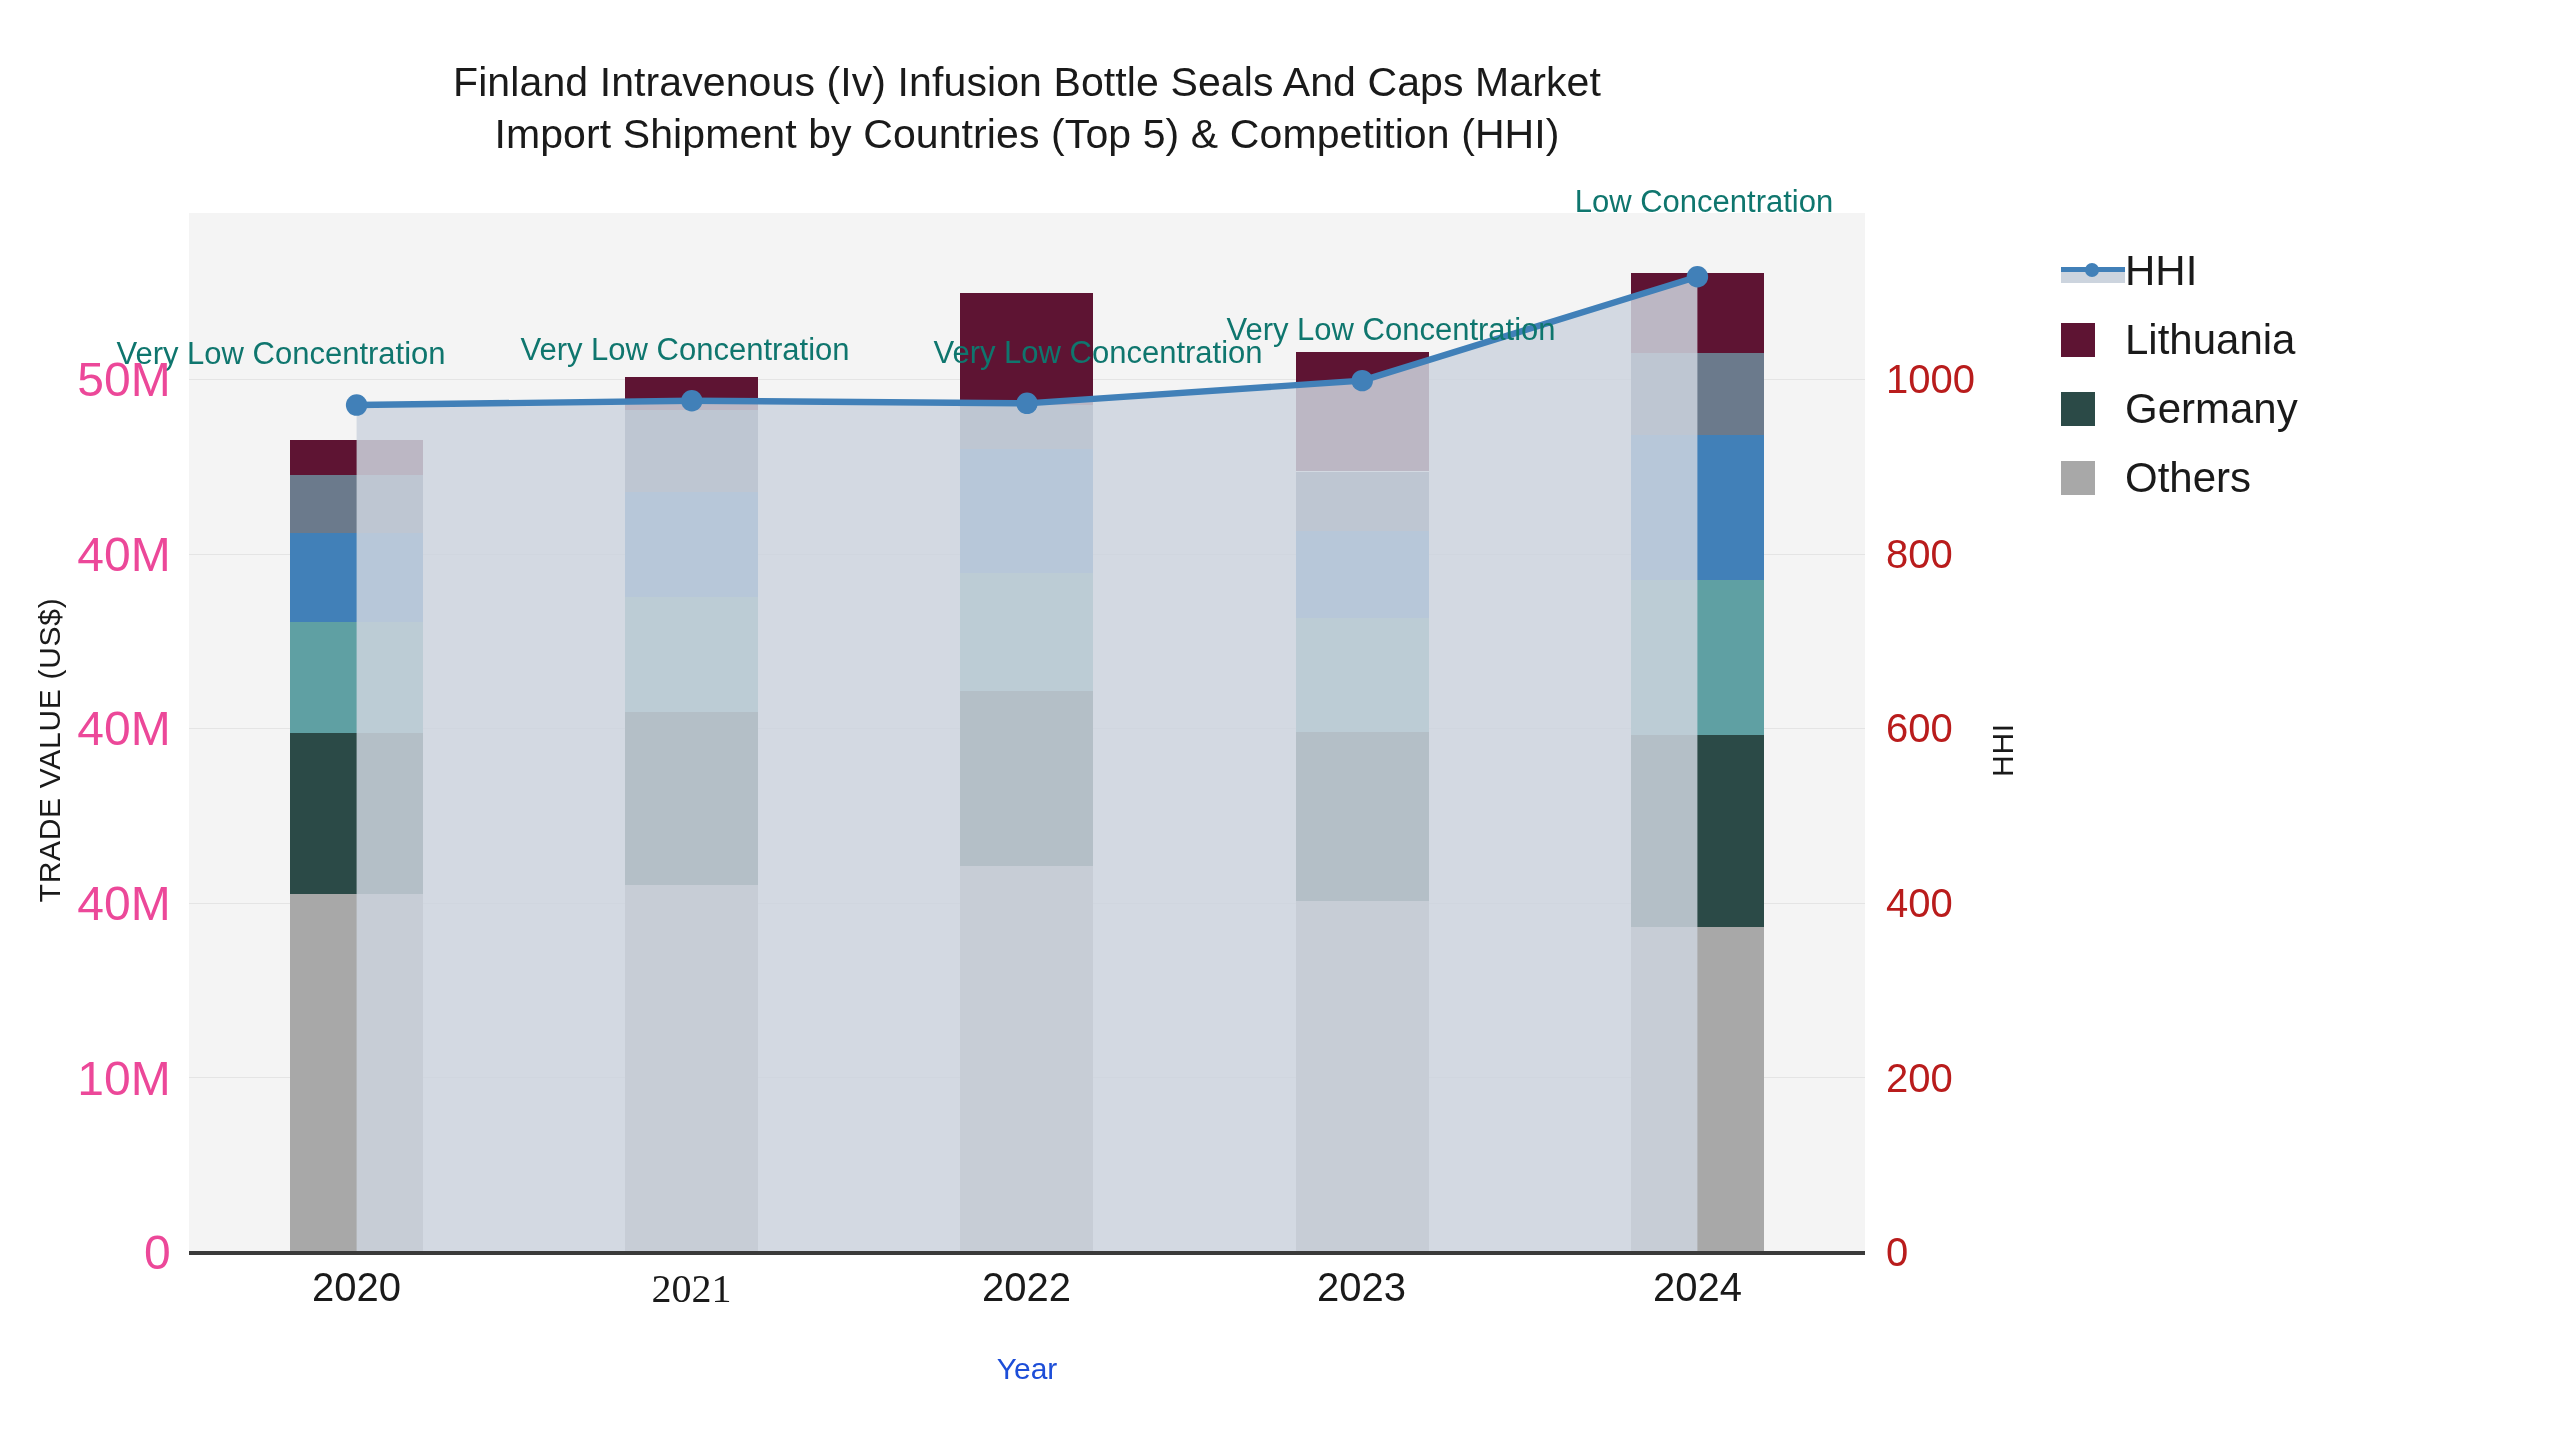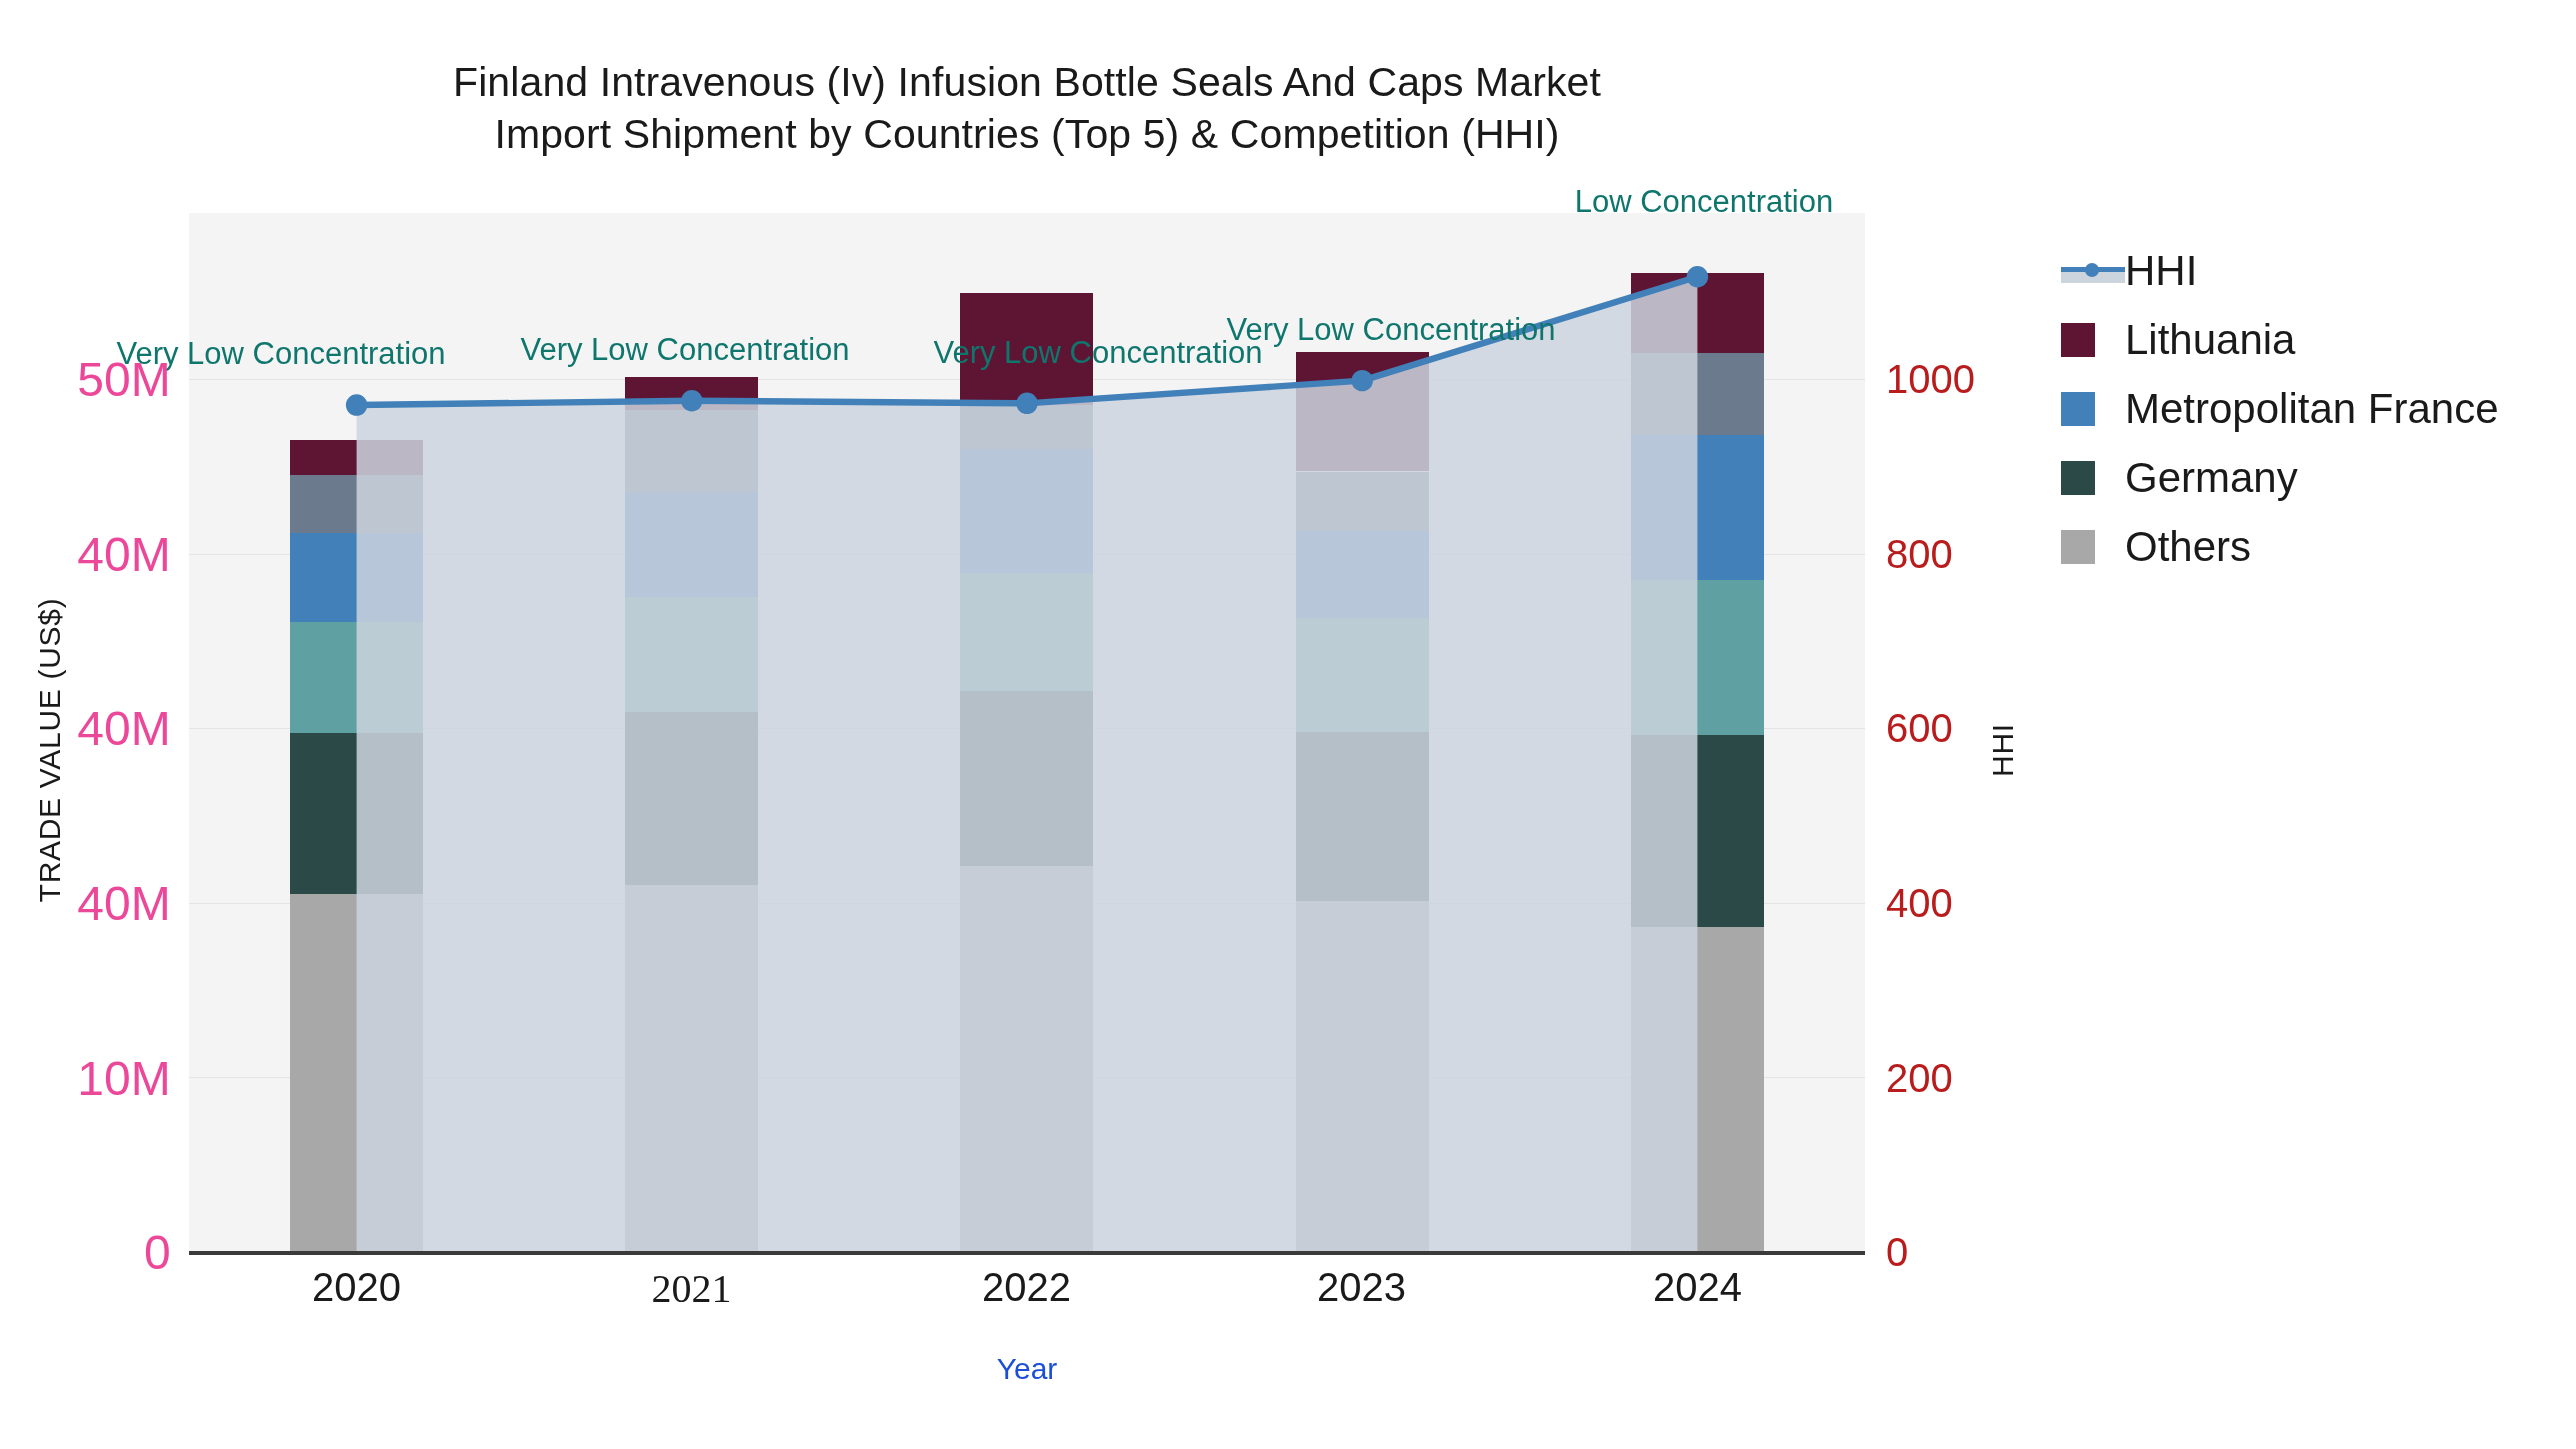--- a/index.html
+++ b/index.html
@@ -313,24 +313,20 @@
         <span class="ll-line"></span>
         <span class="ll-dot"></span>
       </span>
       <span class="legend-label">HHI</span>
     </div>
     <div class="legend-row">
       <span class="legend-swatch" style="background: rgb(94, 20, 51);"></span>
       <span class="legend-label">Lithuania</span>
     </div>
     <div class="legend-row">
-      <span class="legend-swatch" style="background: rgb(65, 128, 184);"></span>
-      <span class="legend-label">Metropolitan France</span>
-    </div>
-    <div class="legend-row">
       <span class="legend-swatch" style="background: rgb(43, 74, 71);"></span>
       <span class="legend-label">Germany</span>
     </div>
     <div class="legend-row">
       <span class="legend-swatch" style="background: rgb(168, 168, 168);"></span>
       <span class="legend-label">Others</span>
     </div>
   </div>
 
 

